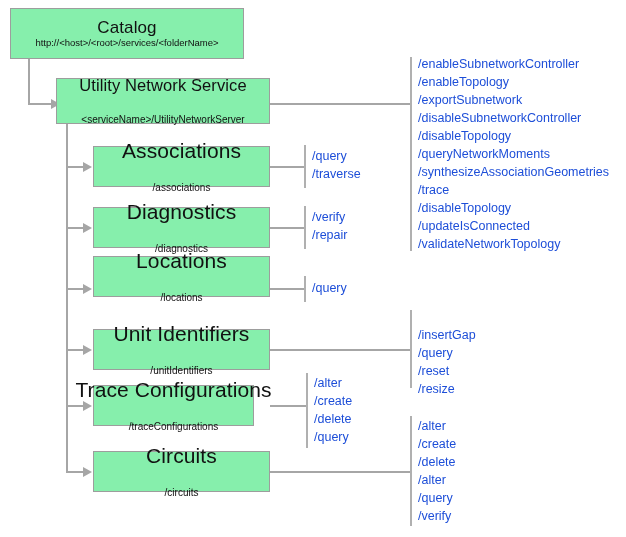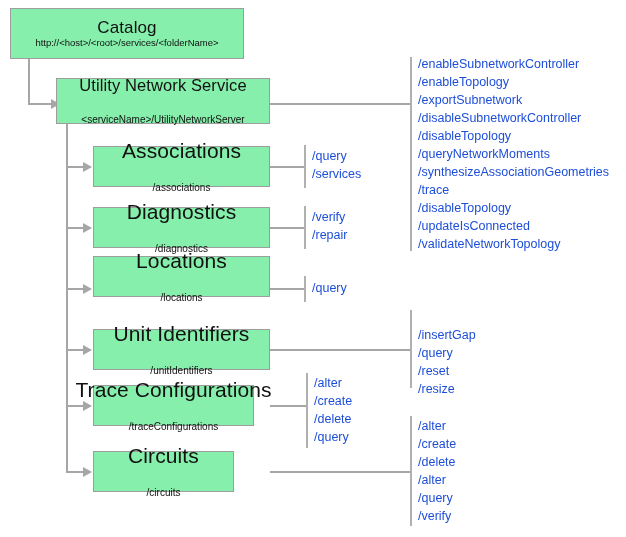--- a/index.html
+++ b/index.html
@@ -139,42 +139,42 @@
   <div class="node" style="left:93px;top:329px;width:177px;height:41px;">
     <span class="title">Unit Identifiers</span>
     <span class="sub">/unitIdentifiers</span>
   </div>
 
   <div class="node" style="left:93px;top:385px;width:161px;height:41px;">
     <span class="title">Trace Configurations</span>
     <span class="sub">/traceConfigurations</span>
   </div>
 
-  <div class="node" style="left:93px;top:451px;width:141px;height:41px;">
+  <div class="node" style="left:93px;top:451px;width:177px;height:41px;">
     <span class="title">Circuits</span>
     <span class="sub">/circuits</span>
   </div>
 
   <div class="oplist" style="left:418px;top:55px;">
       <span class="op">/enableSubnetworkController</span>
       <span class="op">/enableTopology</span>
       <span class="op">/exportSubnetwork</span>
       <span class="op">/disableSubnetworkController</span>
       <span class="op">/disableTopology</span>
       <span class="op">/queryNetworkMoments</span>
       <span class="op">/synthesizeAssociationGeometries</span>
       <span class="op">/trace</span>
       <span class="op">/disableTopology</span>
       <span class="op">/updateIsConnected</span>
       <span class="op">/validateNetworkTopology</span>
     </div>
 
   <div class="oplist" style="left:312px;top:147px;">
       <span class="op">/query</span>
-      <span class="op">/services</span>
+      <span class="op">/traverse</span>
     </div>
 
   <div class="oplist" style="left:312px;top:208px;">
       <span class="op">/verify</span>
       <span class="op">/repair</span>
     </div>
 
   <div class="oplist" style="left:312px;top:279px;">
       <span class="op">/query</span>
     </div>

